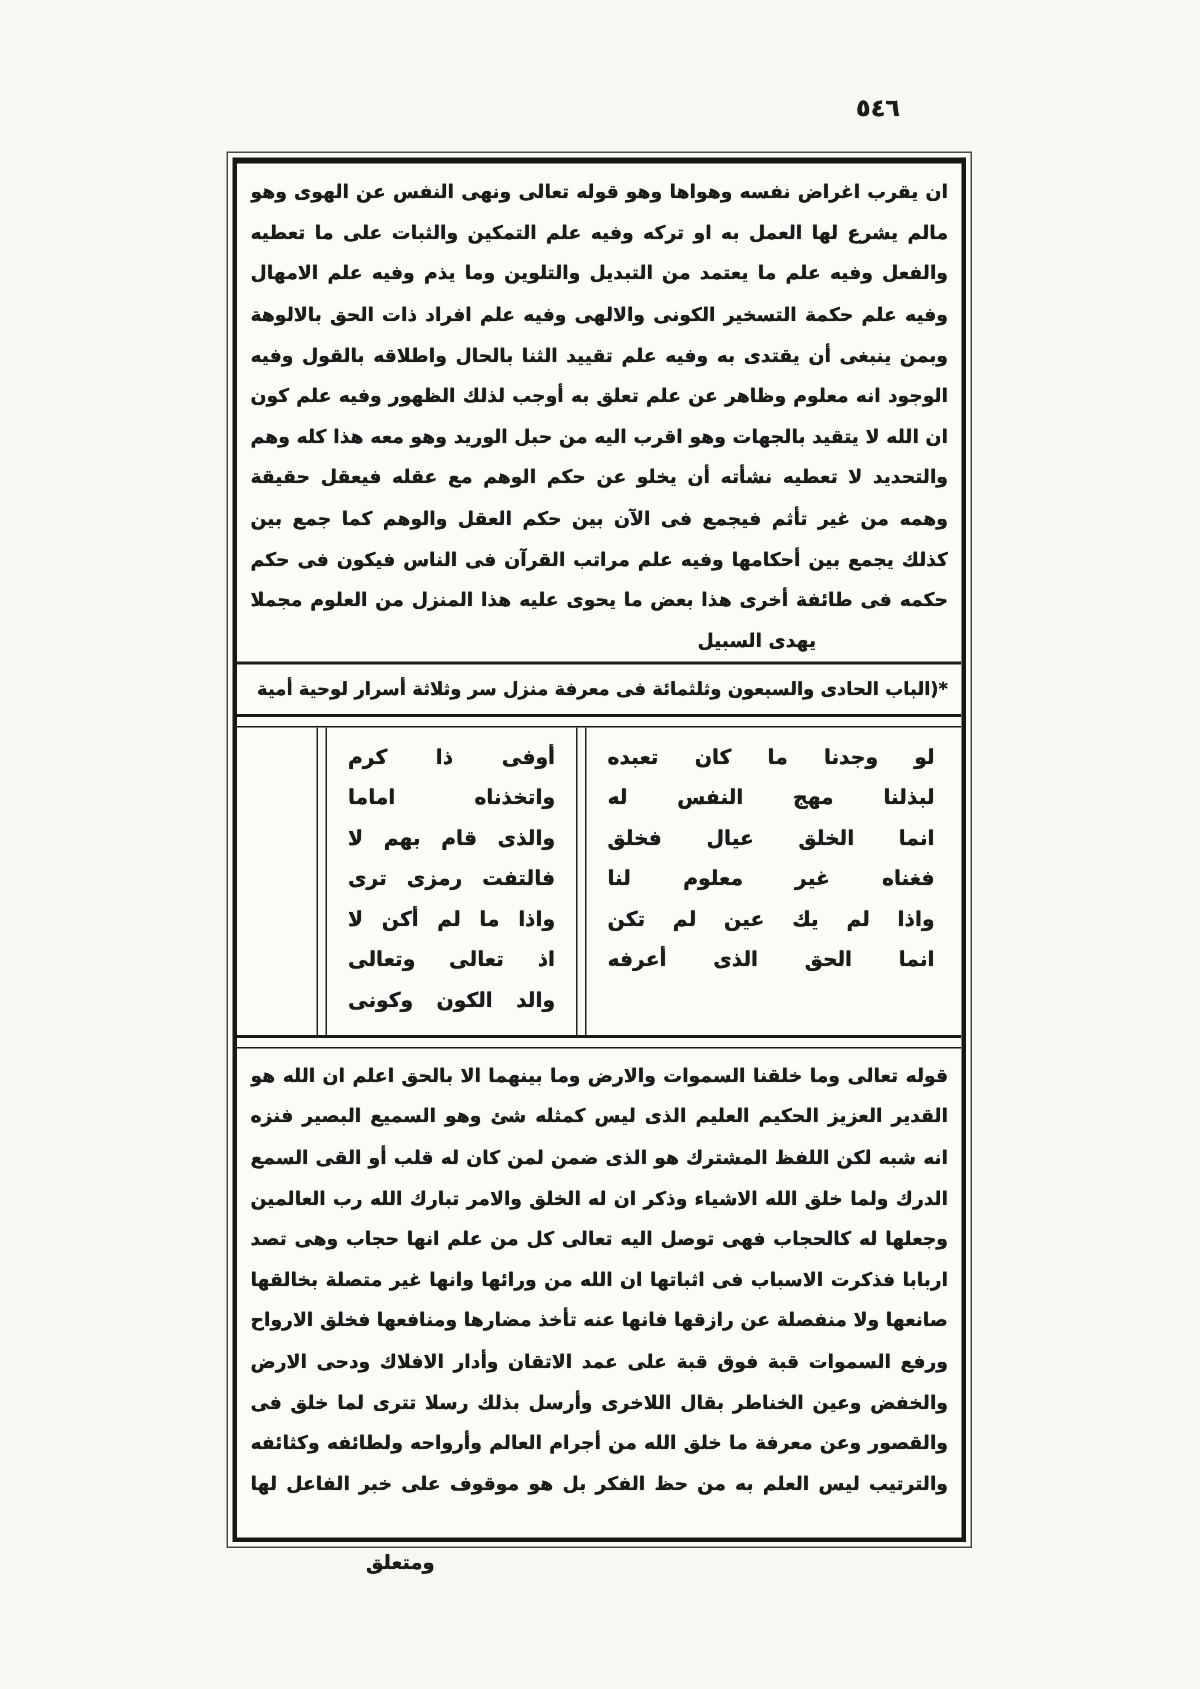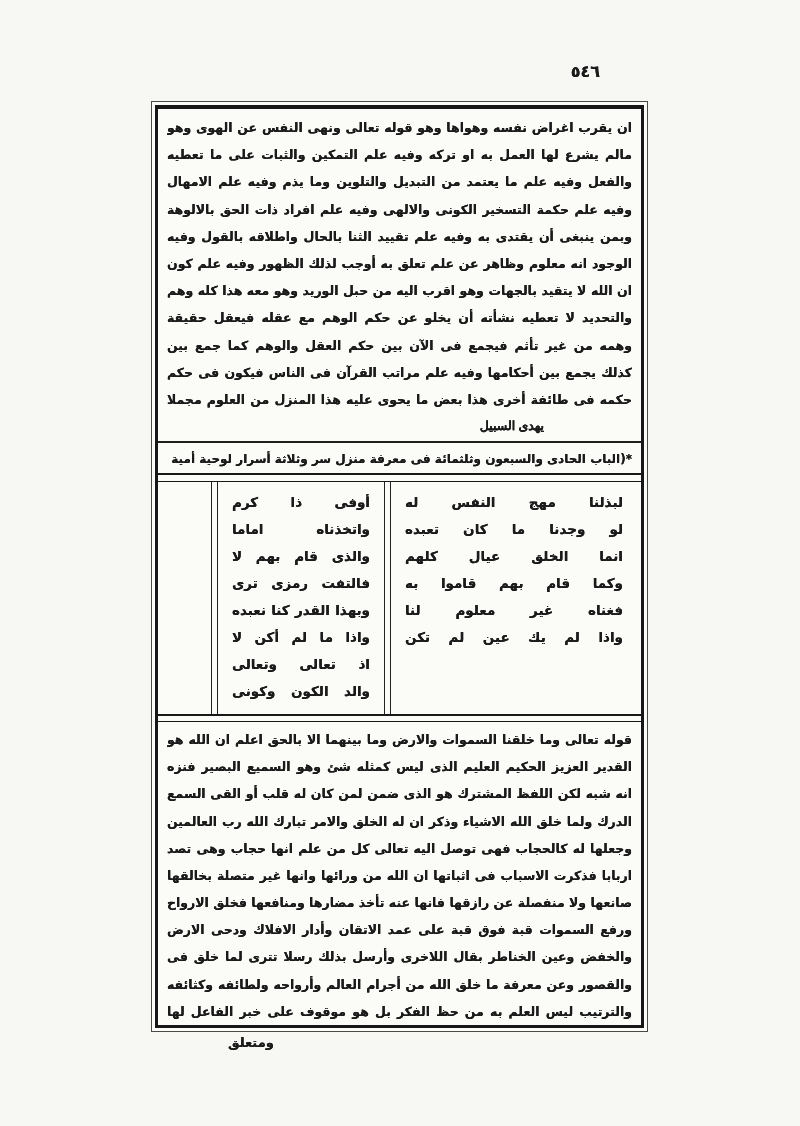--- a/index.html
+++ b/index.html
@@ -27,21 +27,21 @@
   }
   .prose .line{
     direction:rtl;unicode-bidi:plaintext;
     text-align:justify;text-align-last:justify;
     font-size:12.5px;font-weight:700;
     line-height:27.2px;height:27.2px;overflow:hidden;
     text-shadow:0 0 .5px #111;
   }
   .prose .line-short{
     text-align:left;text-align-last:right;
-    padding-left:0;padding-right:88px;font-family:Liberation Serif, serif;
+    padding-left:0;padding-right:88px;
   }
   .hrule-single{
     border-top:2px solid #1e1e1e;margin:1px -9px 0 -9px;
   }
   .heading{
     direction:rtl;text-align:center;white-space:nowrap;overflow:hidden;
     font-size:12px;font-weight:700;line-height:33px;height:33px;
     text-shadow:0 0 .5px #111;
   }
   .hrule-double{
@@ -62,21 +62,21 @@
   }
   .verse{
     direction:rtl;unicode-bidi:plaintext;
     text-align:justify;text-align-last:justify;
     font-size:13.5px;font-weight:700;
     line-height:27px;height:27px;overflow:hidden;
     padding:0 9px;
     text-shadow:0 0 .5px #111;
   }
   .catchword{
-    position:absolute;left:228px;top:1035px;
+    position:absolute;left:244px;top:1035px;
     direction:rtl;font-size:13px;font-weight:700;
     text-shadow:0 0 .5px #111;
   }
 </style>
 </head>
 <body>
 
 <div class="page-number">٥٤٦</div>
 
 <div class="frame">
@@ -98,34 +98,33 @@
     </div>
 
     <div class="hrule-single"></div>
 
     <div class="heading">*(الباب الحادى والسبعون وثلثمائة فى معرفة منزل سر وثلاثة أسرار لوحية أمية محمدية)ه</div>
 
     <div class="hrule-double"></div>
 
     <div class="poem">
       <div class="poem-col poem-col-right">
+        <div class="verse">لو وجدنا ما كان تعبده</div>
         <div class="verse">لبذلنا مهج النفس له</div>
-        <div class="verse">لو وجدنا ما كان تعبده</div>
-        <div class="verse">انما الخلق عيال كلهم</div>
-        <div class="verse">وكما قام بهم قاموا به</div>
+        <div class="verse">انما الخلق عيال فخلق</div>
         <div class="verse">فغناه غير معلوم لنا</div>
         <div class="verse">واذا لم يك عين لم تكن</div>
+        <div class="verse">انما الحق الذى أعرفه</div>
       </div>
       <div class="vrule"></div>
       <div class="poem-col poem-col-left">
         <div class="verse">أوفى ذا كرم نسترفده</div>
         <div class="verse">واتخذناه اماما نقصده</div>
         <div class="verse">والذى قام بهم لا اجحده</div>
         <div class="verse">فالتفت رمزى ترى ما أقصده</div>
-        <div class="verse">وبهذا القدر كنا نعبده</div>
         <div class="verse">واذا ما لم أكن لا اشهده</div>
         <div class="verse">اذ تعالى وتعالى مشهده</div>
         <div class="verse">والد الكون وكونى ولده</div>
       </div>
       <div class="vrule"></div>
       <div class="poem-spacer"></div>
     </div>
 
     <div class="hrule-double"></div>
 

